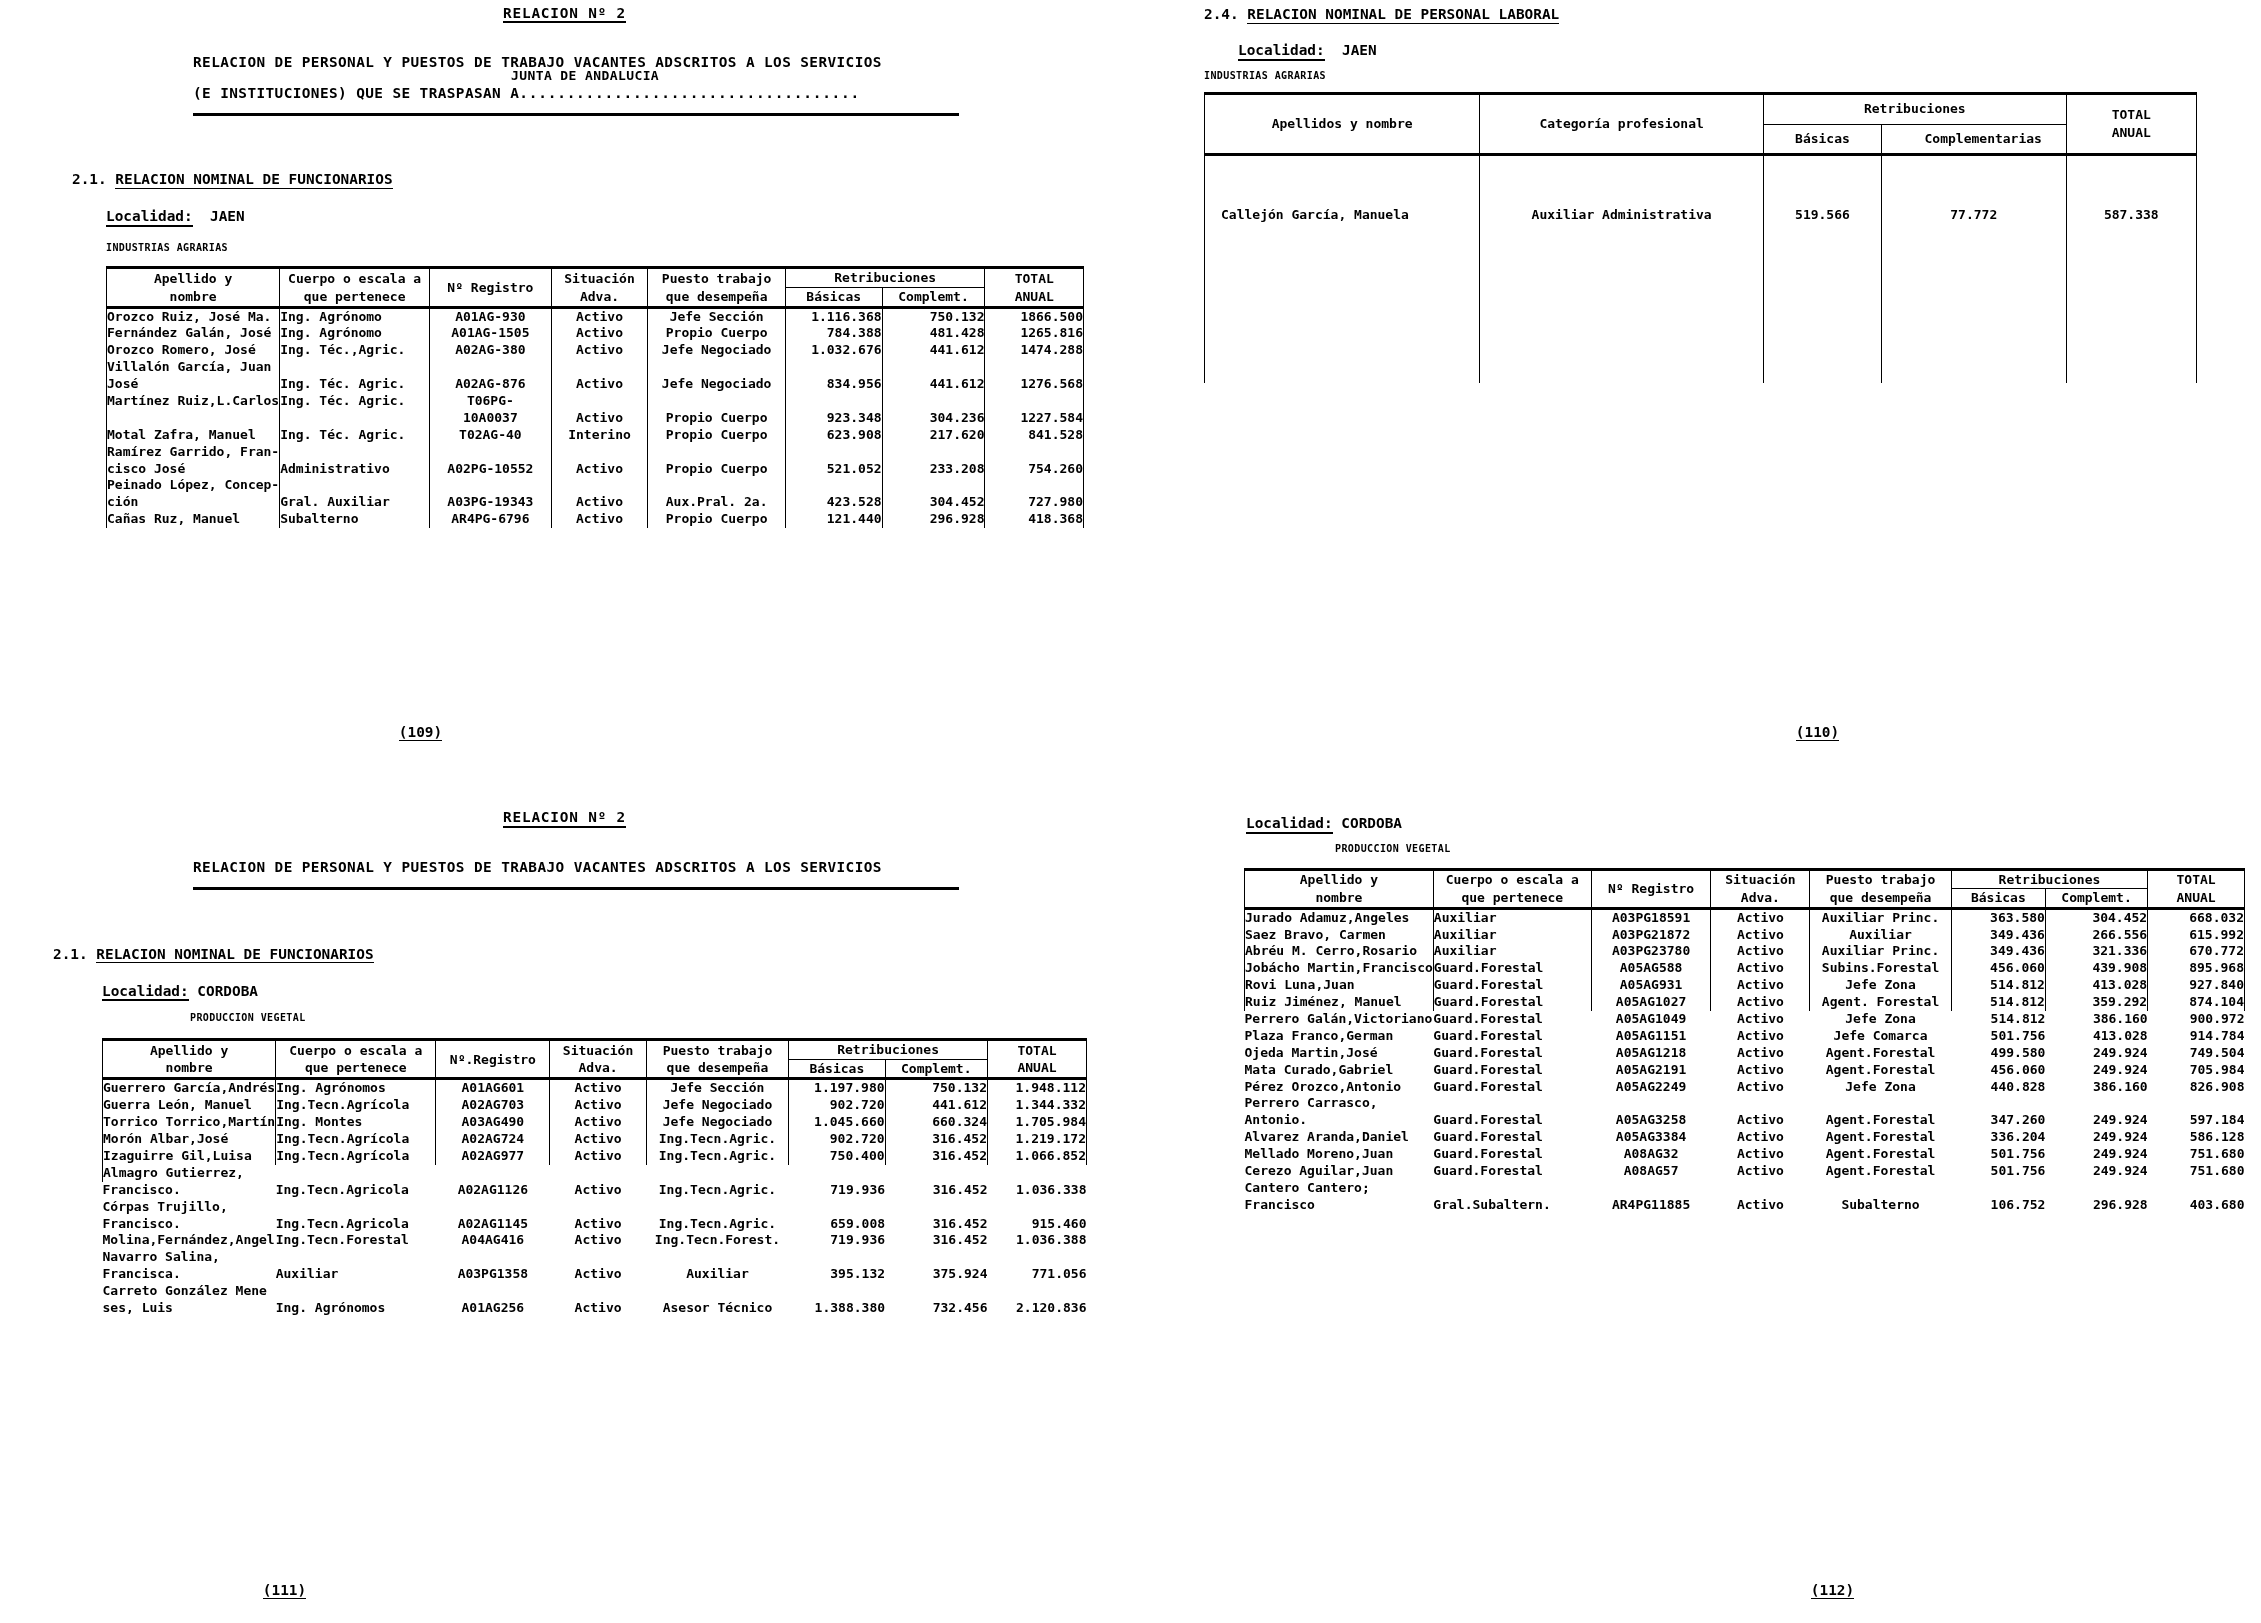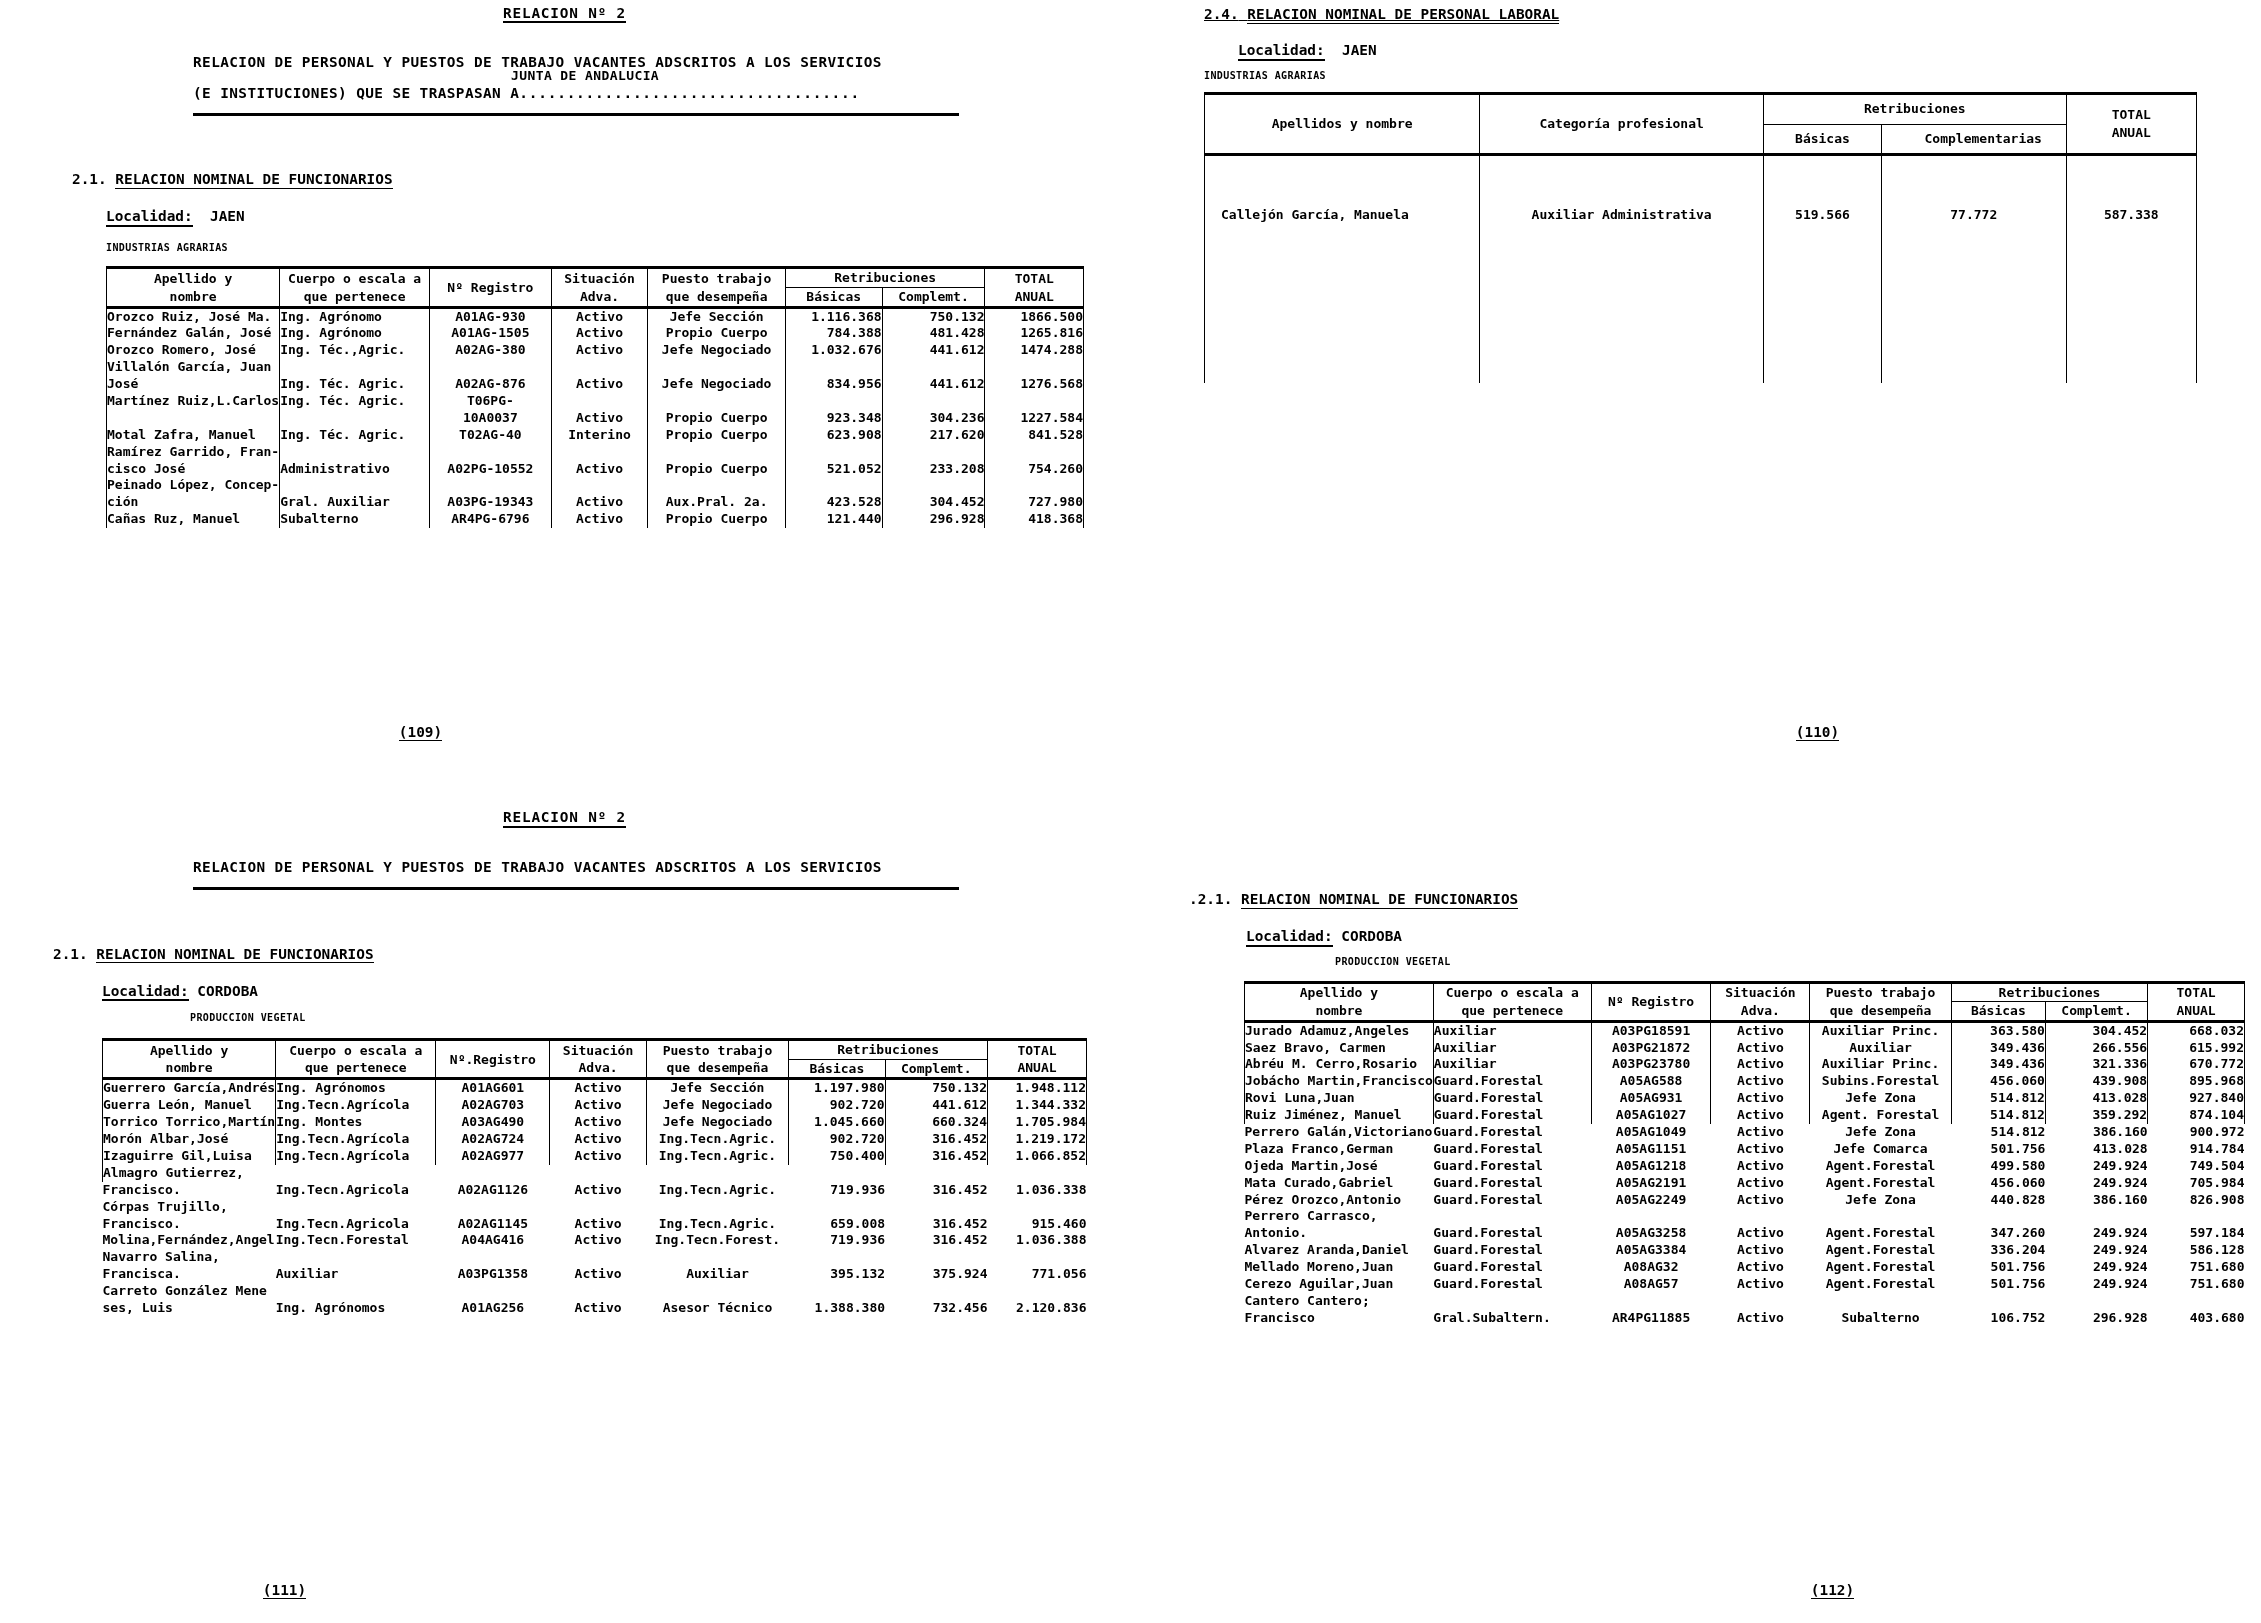--- a/index.html
+++ b/index.html
@@ -245,21 +245,21 @@
     </tbody>
   </table>
 
   <div class="pgnum" style="top:724px;left:-144px;">
     <span>(109)</span>
   </div>
 </div>
 
 <div class="page" id="pg110">
 
-  <div class="sec-num" style="margin:6px 0 0 72px;text-decoration:underline;">
+  <div class="sec-num" style="margin:6px 0 0 72px;">
     <span>2.4.</span>
     <span class="u">RELACION NOMINAL DE PERSONAL LABORAL</span>
   </div>
 
   <div class="loc" style="margin:20px 0 0 106px;">
     <span class="u">Localidad:</span>
     &nbsp;<span>JAEN</span>
   </div>
 
   <div class="unit" style="margin:12px 0 0 72px;">INDUSTRIAS AGRARIAS</div>
@@ -511,24 +511,20 @@
     </tbody>
   </table>
 
   <div class="pgnum" style="top:788px;left:-280px;">
     <span>(111)</span>
   </div>
 </div>
 
 <div class="page" id="pg112">
 
-  <div class="sec-num" style="margin:97px 0 0 57px;">
-    <span>.2.1.</span>
-    <span class="u">RELACION NOMINAL DE FUNCIONARIOS</span>
-  </div>
 
   <div class="loc" style="margin:21px 0 0 114px;">
     <span class="u">Localidad:</span>
     <span>CORDOBA</span>
   </div>
 
   <div class="unit" style="margin:12px 0 0 203px;">PRODUCCION VEGETAL</div>
 
   <table class="tbl" style="margin:13.6px 0 0 112px;width:1001px;">
     <thead>

